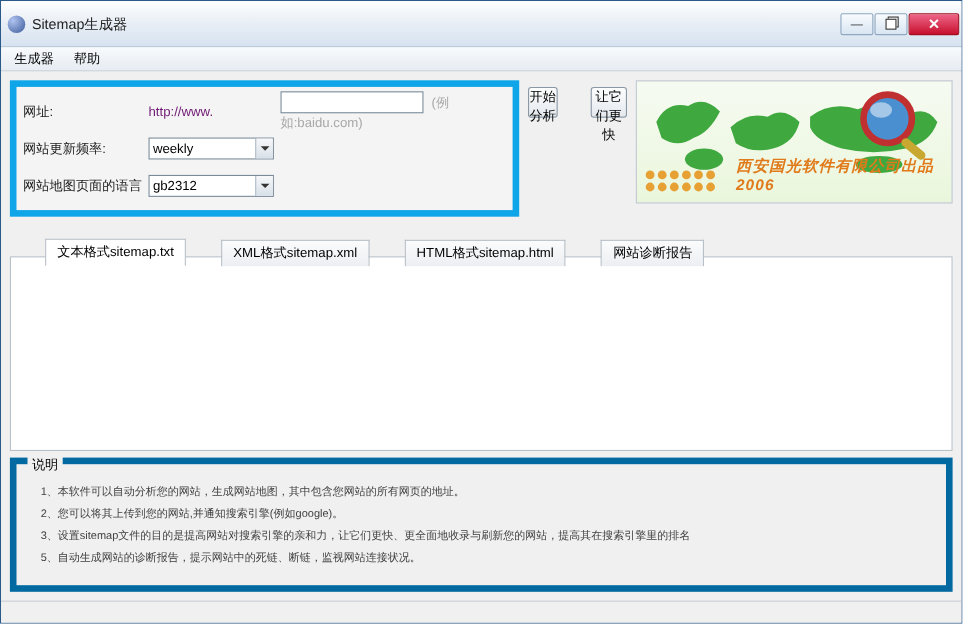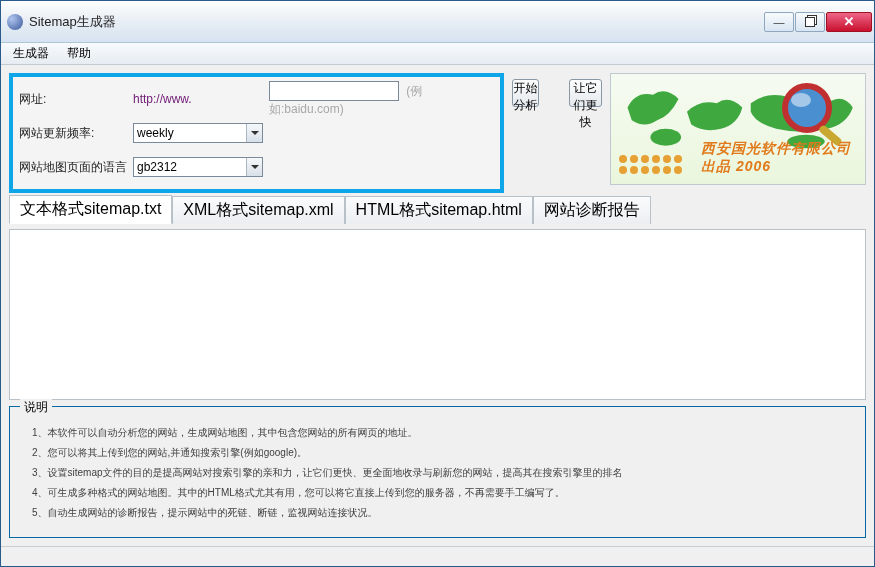--- a/index.html
+++ b/index.html
@@ -14,46 +14,46 @@
 .win-btn { width: 30px; height: 20px; border: 1px solid #8fa8c0; background: linear-gradient(#f8fbfd, #d8e5f2); display: flex; align-items: center; justify-content: center; font-size: 11px; color: #333; border-radius: 2px; cursor: pointer; }
 .win-btn.restore::before { content: ""; width: 8px; height: 8px; border: 1px solid #333; background: #fff; box-shadow: 2px -2px 0 -1px #fff, 2px -2px 0 0 #333; }
 .win-btn.close { width: 46px; background: linear-gradient(#e68, #c8102e); color: #fff; border-color: #a01020; font-size: 13px; font-weight: bold; }
 
 .menubar { height: 22px; background: linear-gradient(#f8fafc, #e6ecf2); border-bottom: 1px solid #c0cad4; display: flex; align-items: center; padding: 0 4px; gap: 2px; }
 .menu-item { padding: 2px 8px; cursor: pointer; }
 
 .content { flex: 1; padding: 8px; display: flex; flex-direction: column; gap: 6px; background: #f0f0f0; }
 
 .top-panel { display: flex; gap: 8px; }
-.form-area { flex: 1; background: #f4f4f4; border: 4px solid #0ea5e9; padding: 8px 6px; display: grid; grid-template-columns: auto auto 1fr; grid-template-rows: repeat(3, 28px); align-items: center; column-gap: 6px; row-gap: 6px; }
+.form-area { flex: 1; background: #f4f4f4; border: 6px solid #0ea5e9; padding: 8px 6px; display: grid; grid-template-columns: auto auto 1fr; grid-template-rows: repeat(3, 28px); align-items: center; column-gap: 6px; row-gap: 6px; }
 .form-label { color: #222; white-space: nowrap; }
 .form-prefix { color: #701a75; }
 .form-hint { color: #a8a8a8; margin-left: 4px; }
 .text-input { width: 130px; height: 20px; border: 1px solid #7a8a9a; background: #fff; padding: 0 3px; font-size: 12px; }
-.combo { width: 130px; height: 20px; border: 1px solid #7a8a9a; background: #fff; display: flex; align-items: center; padding: 0 0 0 3px; position: relative; cursor: pointer; }
+.combo { width: 114px; height: 20px; border: 1px solid #7a8a9a; background: #fff; display: flex; align-items: center; padding: 0 0 0 3px; position: relative; cursor: pointer; }
 .combo-arrow { width: 16px; height: 18px; margin-left: auto; background: linear-gradient(#f6f8fa,#d8e0e8); border-left: 1px solid #aab6c2; display: flex; align-items: center; justify-content: center; }
 .combo-arrow::after { content: ""; border: 4px solid transparent; border-top-color: #333; margin-top: 3px; }
 
 .btn-col { width: 90px; display: flex; flex-direction: row; gap: 30px; padding-top: 6px; }
 .action-btn { height: 28px; border: 1px solid #8a98a6; background: linear-gradient(#fdfdfd,#e4e9ee); border-radius: 3px; cursor: pointer; font-size: 12px; }
 
-.banner { width: 256px; height: 112px; border: 1px solid #c0c8d0; background: linear-gradient(#f6fbf2,#eaf6dc); position: relative; overflow: hidden; padding-left: 16px; }
+.banner { width: 288px; height: 112px; border: 1px solid #c0c8d0; background: linear-gradient(#f6fbf2,#eaf6dc); position: relative; overflow: hidden; padding-left: 16px; }
 .banner .worldmap { position: absolute; inset: 8px 8px 24px 8px; }
 .banner .dots { position: absolute; left: 8px; bottom: 10px; display: grid; grid-template-columns: repeat(6,8px); grid-auto-rows: 8px; gap: 3px; }
 .banner .dots span { width: 8px; height: 8px; border-radius: 50%; background: #e6a034; }
 .banner .btxt { position: absolute; left: 90px; bottom: 8px; font-size: 14px; font-weight: bold; font-style: italic; color: #e07a1a; letter-spacing: 1px; }
 .magnifier { position: absolute; right: 10px; top: 6px; }
 
 .tabs { display: flex; height: 24px; align-items: flex-end; gap: 0; }
-.tab { padding: 3px 10px; border: 1px solid #b8c0c8; border-bottom: none; background: linear-gradient(#fafbfc,#eceff2); font-size: 16px; cursor: pointer; position: relative; top: 1px; }
+.tab { padding: 3px 10px; border: 1px solid #b8c0c8; border-bottom: none; background: linear-gradient(#fafbfc,#eceff2); font-size: 12px; cursor: pointer; position: relative; top: 15px; margin-left: 32px; }
 .tab.active { background: #fff; border-bottom: 1px solid #fff; }
 
 .textarea-box { flex: 1; min-height: 130px; border: 1px solid #b8c0c8; background: #fff; overflow-y: scroll; }
 
-.desc-group { border: 1px solid #0369a1; background: #f0f0f0; padding: 10px 12px 8px; position: relative; }
+.desc-group { border: 6px solid #0369a1; background: #f0f0f0; padding: 10px 12px 8px; position: relative; }
 .desc-legend { position: absolute; top: -8px; left: 10px; background: #f0f0f0; padding: 0 4px; font-size: 12px; }
 .desc-list { padding: 6px 10px; font-size: 10px; line-height: 2; color: #404040; }
 
 .statusbar { height: 20px; border-top: 1px solid #c8ced4; background: #f0f0f0; }
 
 ::-webkit-scrollbar { width: 16px; background: #f0f0f0; }
 ::-webkit-scrollbar-thumb { background: #cdd6df; border: 1px solid #aab4be; }
 ::-webkit-scrollbar-button { height: 16px; background: #e6ebf0; border: 1px solid #aab4be; }
 </style>
 </head>
@@ -150,21 +150,20 @@
     </div>
 
     <div class="textarea-box"></div>
 
     <div class="desc-group">
       <div class="desc-legend">说明</div>
       <div class="desc-list">
         <div>1、本软件可以自动分析您的网站，生成网站地图，其中包含您网站的所有网页的地址。</div>
         <div>2、您可以将其上传到您的网站,并通知搜索引擎(例如google)。</div>
         <div>3、设置sitemap文件的目的是提高网站对搜索引擎的亲和力，让它们更快、更全面地收录与刷新您的网站，提高其在搜索引擎里的排名</div>
-        <div>4、可生成多种格式的网站地图。其中的HTML格式尤其有用，您可以将它直接上传到您的服务器，不再需要手工编写了。</div>
         <div>5、自动生成网站的诊断报告，提示网站中的死链、断链，监视网站连接状况。</div>
       </div>
     </div>
 
   </div>
 
   <div class="statusbar"></div>
 
 </div>
 

